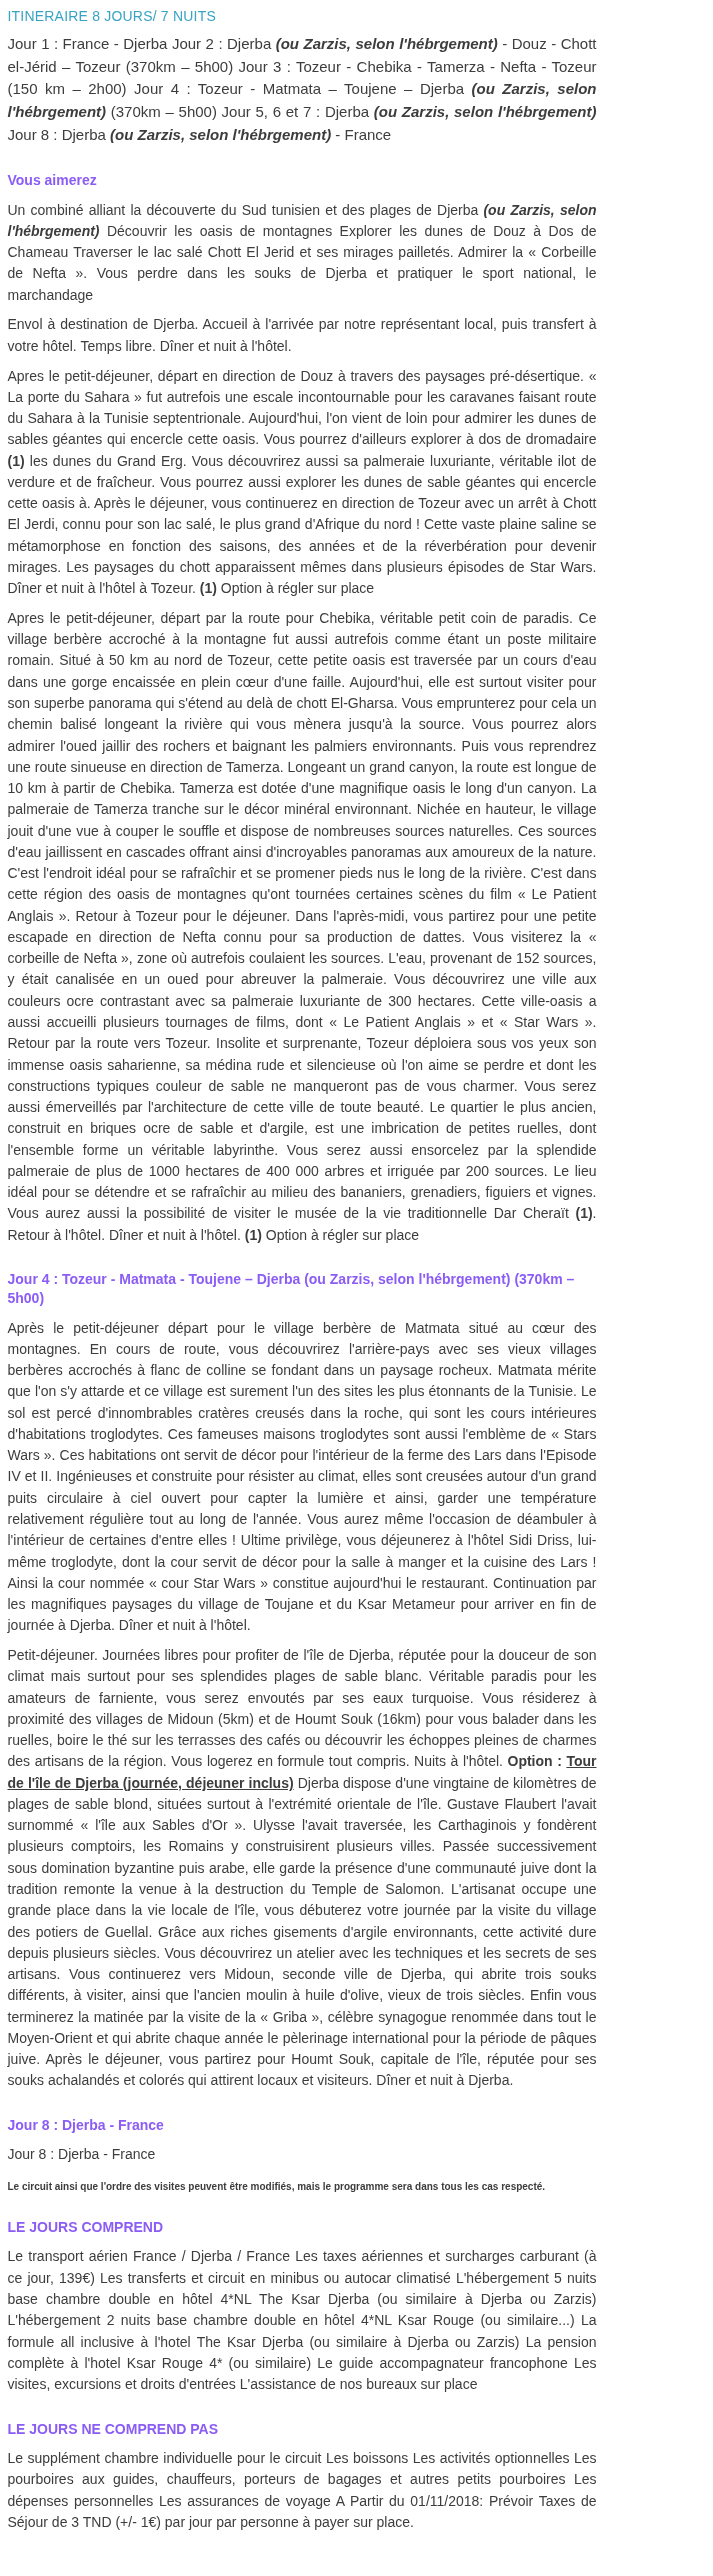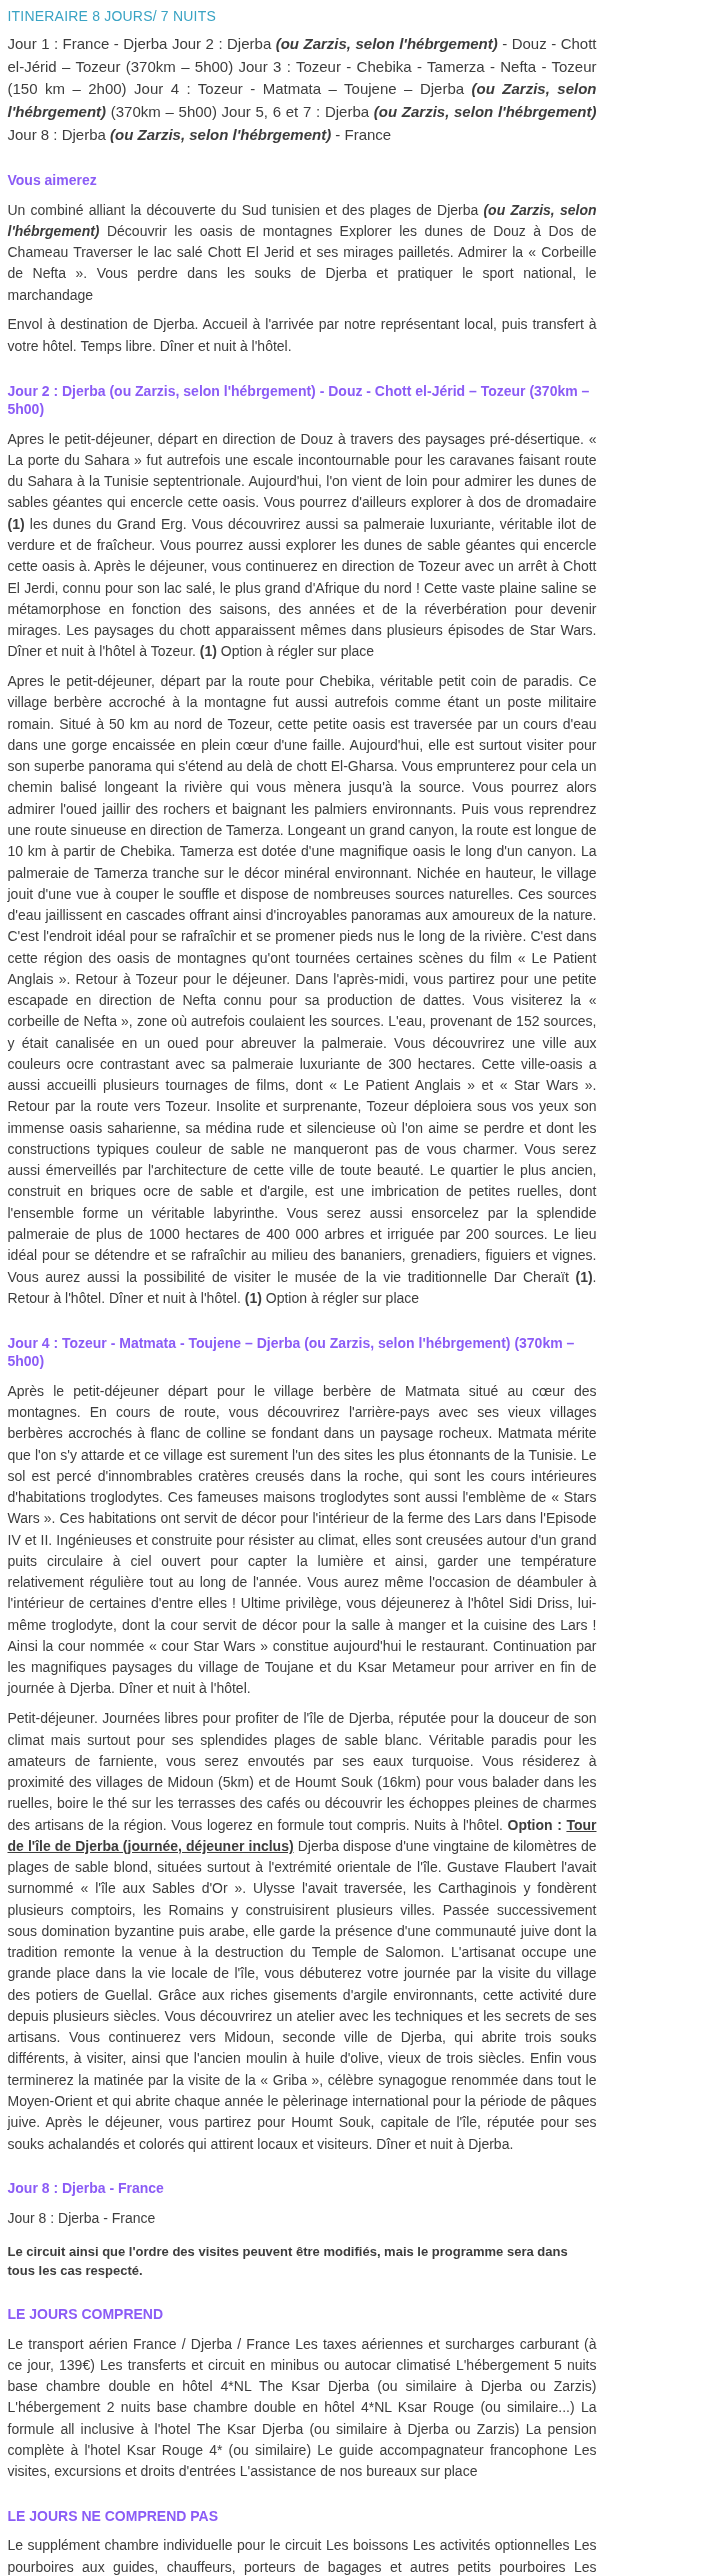--- a/index.html
+++ b/index.html
@@ -45,21 +45,21 @@
     font-size: 15px;
     line-height: 1.52;
     margin: 0 0 13px 0;
     text-align: justify;
     color: #3d3d3d;
   }
   .bold { font-weight: bold; }
   .bold-ital { font-weight: bold; font-style: italic; }
   .underline { text-decoration: underline; }
   .note-bold {
-    font-size: 13px;
+    font-size: 10px;
     font-weight: bold;
     line-height: 1.5;
     margin: 13px 0 9.4px 0;
     color: #3d3d3d;
   }
 </style>
 </head>
 <body>
 
 <div class="page">
@@ -70,21 +70,20 @@
     Jour 1 : France - Djerba Jour 2 : Djerba <span class="bold-ital">(ou Zarzis, selon l'hébrgement)</span> - Douz - Chott el-Jérid – Tozeur (370km – 5h00) Jour 3 : Tozeur - Chebika - Tamerza - Nefta - Tozeur (150 km – 2h00) Jour 4 : Tozeur - Matmata – Toujene – Djerba <span class="bold-ital">(ou Zarzis, selon l'hébrgement)</span> (370km – 5h00) Jour 5, 6 et 7 : Djerba <span class="bold-ital">(ou Zarzis, selon l'hébrgement)</span> Jour 8 : Djerba <span class="bold-ital">(ou Zarzis, selon l'hébrgement)</span> - France
   </div>
 
   <h2 class="section-title">Vous aimerez</h2>
   <p class="body">
     Un combiné alliant la découverte du Sud tunisien et des plages de Djerba <span class="bold-ital">(ou Zarzis, selon l'hébrgement)</span> Découvrir les oasis de montagnes Explorer les dunes de Douz à Dos de Chameau Traverser le lac salé Chott El Jerid et ses mirages pailletés. Admirer la « Corbeille de Nefta ». Vous perdre dans les souks de Djerba et pratiquer le sport national, le marchandage
   </p>
 
   <p class="body">Envol à destination de Djerba. Accueil à l'arrivée par notre représentant local, puis transfert à votre hôtel. Temps libre. Dîner et nuit à l'hôtel.</p>
 
-  <h2 class="section-title">Jour 2 : Djerba (ou Zarzis, selon l'hébrgement) - Douz - Chott el-Jérid – Tozeur (370km – 5h00)</h2>
   <p class="body">
     Apres le petit-déjeuner, départ en direction de Douz à travers des paysages pré-désertique. « La porte du Sahara » fut autrefois une escale incontournable pour les caravanes faisant route du Sahara à la Tunisie septentrionale. Aujourd'hui, l'on vient de loin pour admirer les dunes de sables géantes qui encercle cette oasis. Vous pourrez d'ailleurs explorer à dos de dromadaire <span class="bold">(1)</span> les dunes du Grand Erg. Vous découvrirez aussi sa palmeraie luxuriante, véritable ilot de verdure et de fraîcheur. Vous pourrez aussi explorer les dunes de sable géantes qui encercle cette oasis à. Après le déjeuner, vous continuerez en direction de Tozeur avec un arrêt à Chott El Jerdi, connu pour son lac salé, le plus grand d'Afrique du nord ! Cette vaste plaine saline se métamorphose en fonction des saisons, des années et de la réverbération pour devenir mirages. Les paysages du chott apparaissent mêmes dans plusieurs épisodes de Star Wars. Dîner et nuit à l'hôtel à Tozeur. <span class="bold">(1)</span> Option à régler sur place
   </p>
 
   <p class="body">
     Apres le petit-déjeuner, départ par la route pour Chebika, véritable petit coin de paradis. Ce village berbère accroché à la montagne fut aussi autrefois comme étant un poste militaire romain. Situé à 50 km au nord de Tozeur, cette petite oasis est traversée par un cours d'eau dans une gorge encaissée en plein cœur d'une faille. Aujourd'hui, elle est surtout visiter pour son superbe panorama qui s'étend au delà de chott El-Gharsa. Vous emprunterez pour cela un chemin balisé longeant la rivière qui vous mènera jusqu'à la source. Vous pourrez alors admirer l'oued jaillir des rochers et baignant les palmiers environnants. Puis vous reprendrez une route sinueuse en direction de Tamerza. Longeant un grand canyon, la route est longue de 10 km à partir de Chebika. Tamerza est dotée d'une magnifique oasis le long d'un canyon. La palmeraie de Tamerza tranche sur le décor minéral environnant. Nichée en hauteur, le village jouit d'une vue à couper le souffle et dispose de nombreuses sources naturelles. Ces sources d'eau jaillissent en cascades offrant ainsi d'incroyables panoramas aux amoureux de la nature. C'est l'endroit idéal pour se rafraîchir et se promener pieds nus le long de la rivière. C'est dans cette région des oasis de montagnes qu'ont tournées certaines scènes du film « Le Patient Anglais ». Retour à Tozeur pour le déjeuner. Dans l'après-midi, vous partirez pour une petite escapade en direction de Nefta connu pour sa production de dattes. Vous visiterez la « corbeille de Nefta », zone où autrefois coulaient les sources. L'eau, provenant de 152 sources, y était canalisée en un oued pour abreuver la palmeraie. Vous découvrirez une ville aux couleurs ocre contrastant avec sa palmeraie luxuriante de 300 hectares. Cette ville-oasis a aussi accueilli plusieurs tournages de films, dont « Le Patient Anglais » et « Star Wars ». Retour par la route vers Tozeur. Insolite et surprenante, Tozeur déploiera sous vos yeux son immense oasis saharienne, sa médina rude et silencieuse où l'on aime se perdre et dont les constructions typiques couleur de sable ne manqueront pas de vous charmer. Vous serez aussi émerveillés par l'architecture de cette ville de toute beauté. Le quartier le plus ancien, construit en briques ocre de sable et d'argile, est une imbrication de petites ruelles, dont l'ensemble forme un véritable labyrinthe. Vous serez aussi ensorcelez par la splendide palmeraie de plus de 1000 hectares de 400 000 arbres et irriguée par 200 sources. Le lieu idéal pour se détendre et se rafraîchir au milieu des bananiers, grenadiers, figuiers et vignes. Vous aurez aussi la possibilité de visiter le musée de la vie traditionnelle Dar Cheraït <span class="bold">(1)</span>. Retour à l'hôtel. Dîner et nuit à l'hôtel. <span class="bold">(1)</span> Option à régler sur place
   </p>
 
   <h2 class="section-title">Jour 4 : Tozeur - Matmata - Toujene – Djerba (ou Zarzis, selon l'hébrgement) (370km – 5h00)</h2>
   <p class="body">Après le petit-déjeuner départ pour le village berbère de Matmata situé au cœur des montagnes. En cours de route, vous découvrirez l'arrière-pays avec ses vieux villages berbères accrochés à flanc de colline se fondant dans un paysage rocheux. Matmata mérite que l'on s'y attarde et ce village est surement l'un des sites les plus étonnants de la Tunisie. Le sol est percé d'innombrables cratères creusés dans la roche, qui sont les cours intérieures d'habitations troglodytes. Ces fameuses maisons troglodytes sont aussi l'emblème de « Stars Wars ». Ces habitations ont servit de décor pour l'intérieur de la ferme des Lars dans l'Episode IV et II. Ingénieuses et construite pour résister au climat, elles sont creusées autour d'un grand puits circulaire à ciel ouvert pour capter la lumière et ainsi, garder une température relativement régulière tout au long de l'année. Vous aurez même l'occasion de déambuler à l'intérieur de certaines d'entre elles ! Ultime privilège, vous déjeunerez à l'hôtel Sidi Driss, lui-même troglodyte, dont la cour servit de décor pour la salle à manger et la cuisine des Lars ! Ainsi la cour nommée « cour Star Wars » constitue aujourd'hui le restaurant. Continuation par les magnifiques paysages du village de Toujane et du Ksar Metameur pour arriver en fin de journée à Djerba. Dîner et nuit à l'hôtel.</p>

